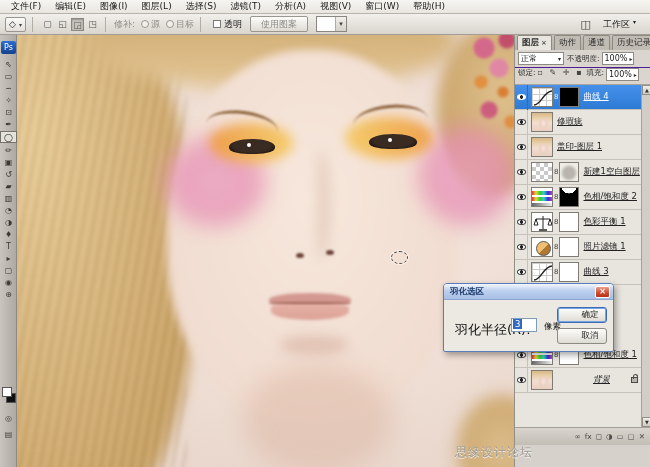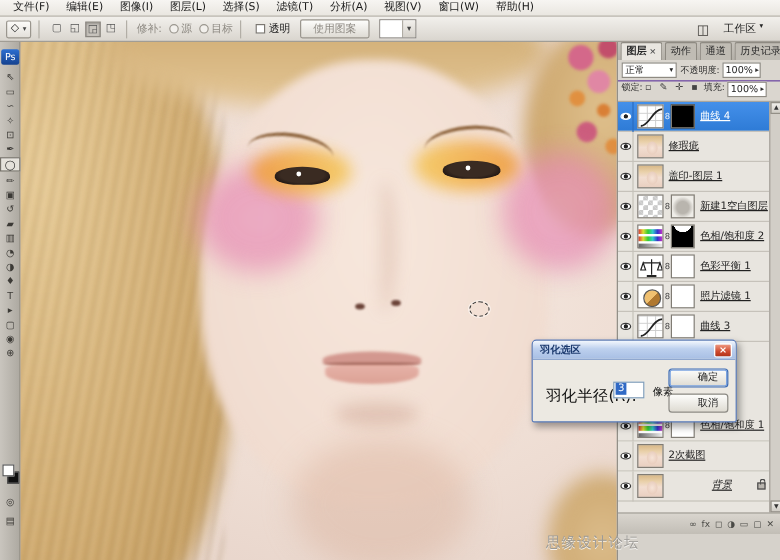--- a/index.html
+++ b/index.html
@@ -427,27 +427,20 @@
       <div class="lrow">
         <span class="eyebox">
             <span class="eyeicon"></span>
           </span>
         <span class="thumb t-huesat"></span>
         <span class="linkch">8</span>
         <span class="mask m-dots"></span>
         <span class="lname">色相/饱和度 1</span>
       </div>
 
-      <div class="lrow">
-        <span class="eyebox">
-            <span class="eyeicon"></span>
-          </span>
-        <span class="thumb t-photo"></span>
-        <span class="lname">2次截图</span>
-      </div>
 
       <div class="lrow">
         <span class="eyebox">
             <span class="eyeicon"></span>
           </span>
         <span class="thumb t-photo"></span>
         <span class="lname italic">背景</span>
         <span class="locksym"></span>
       </div>
 

